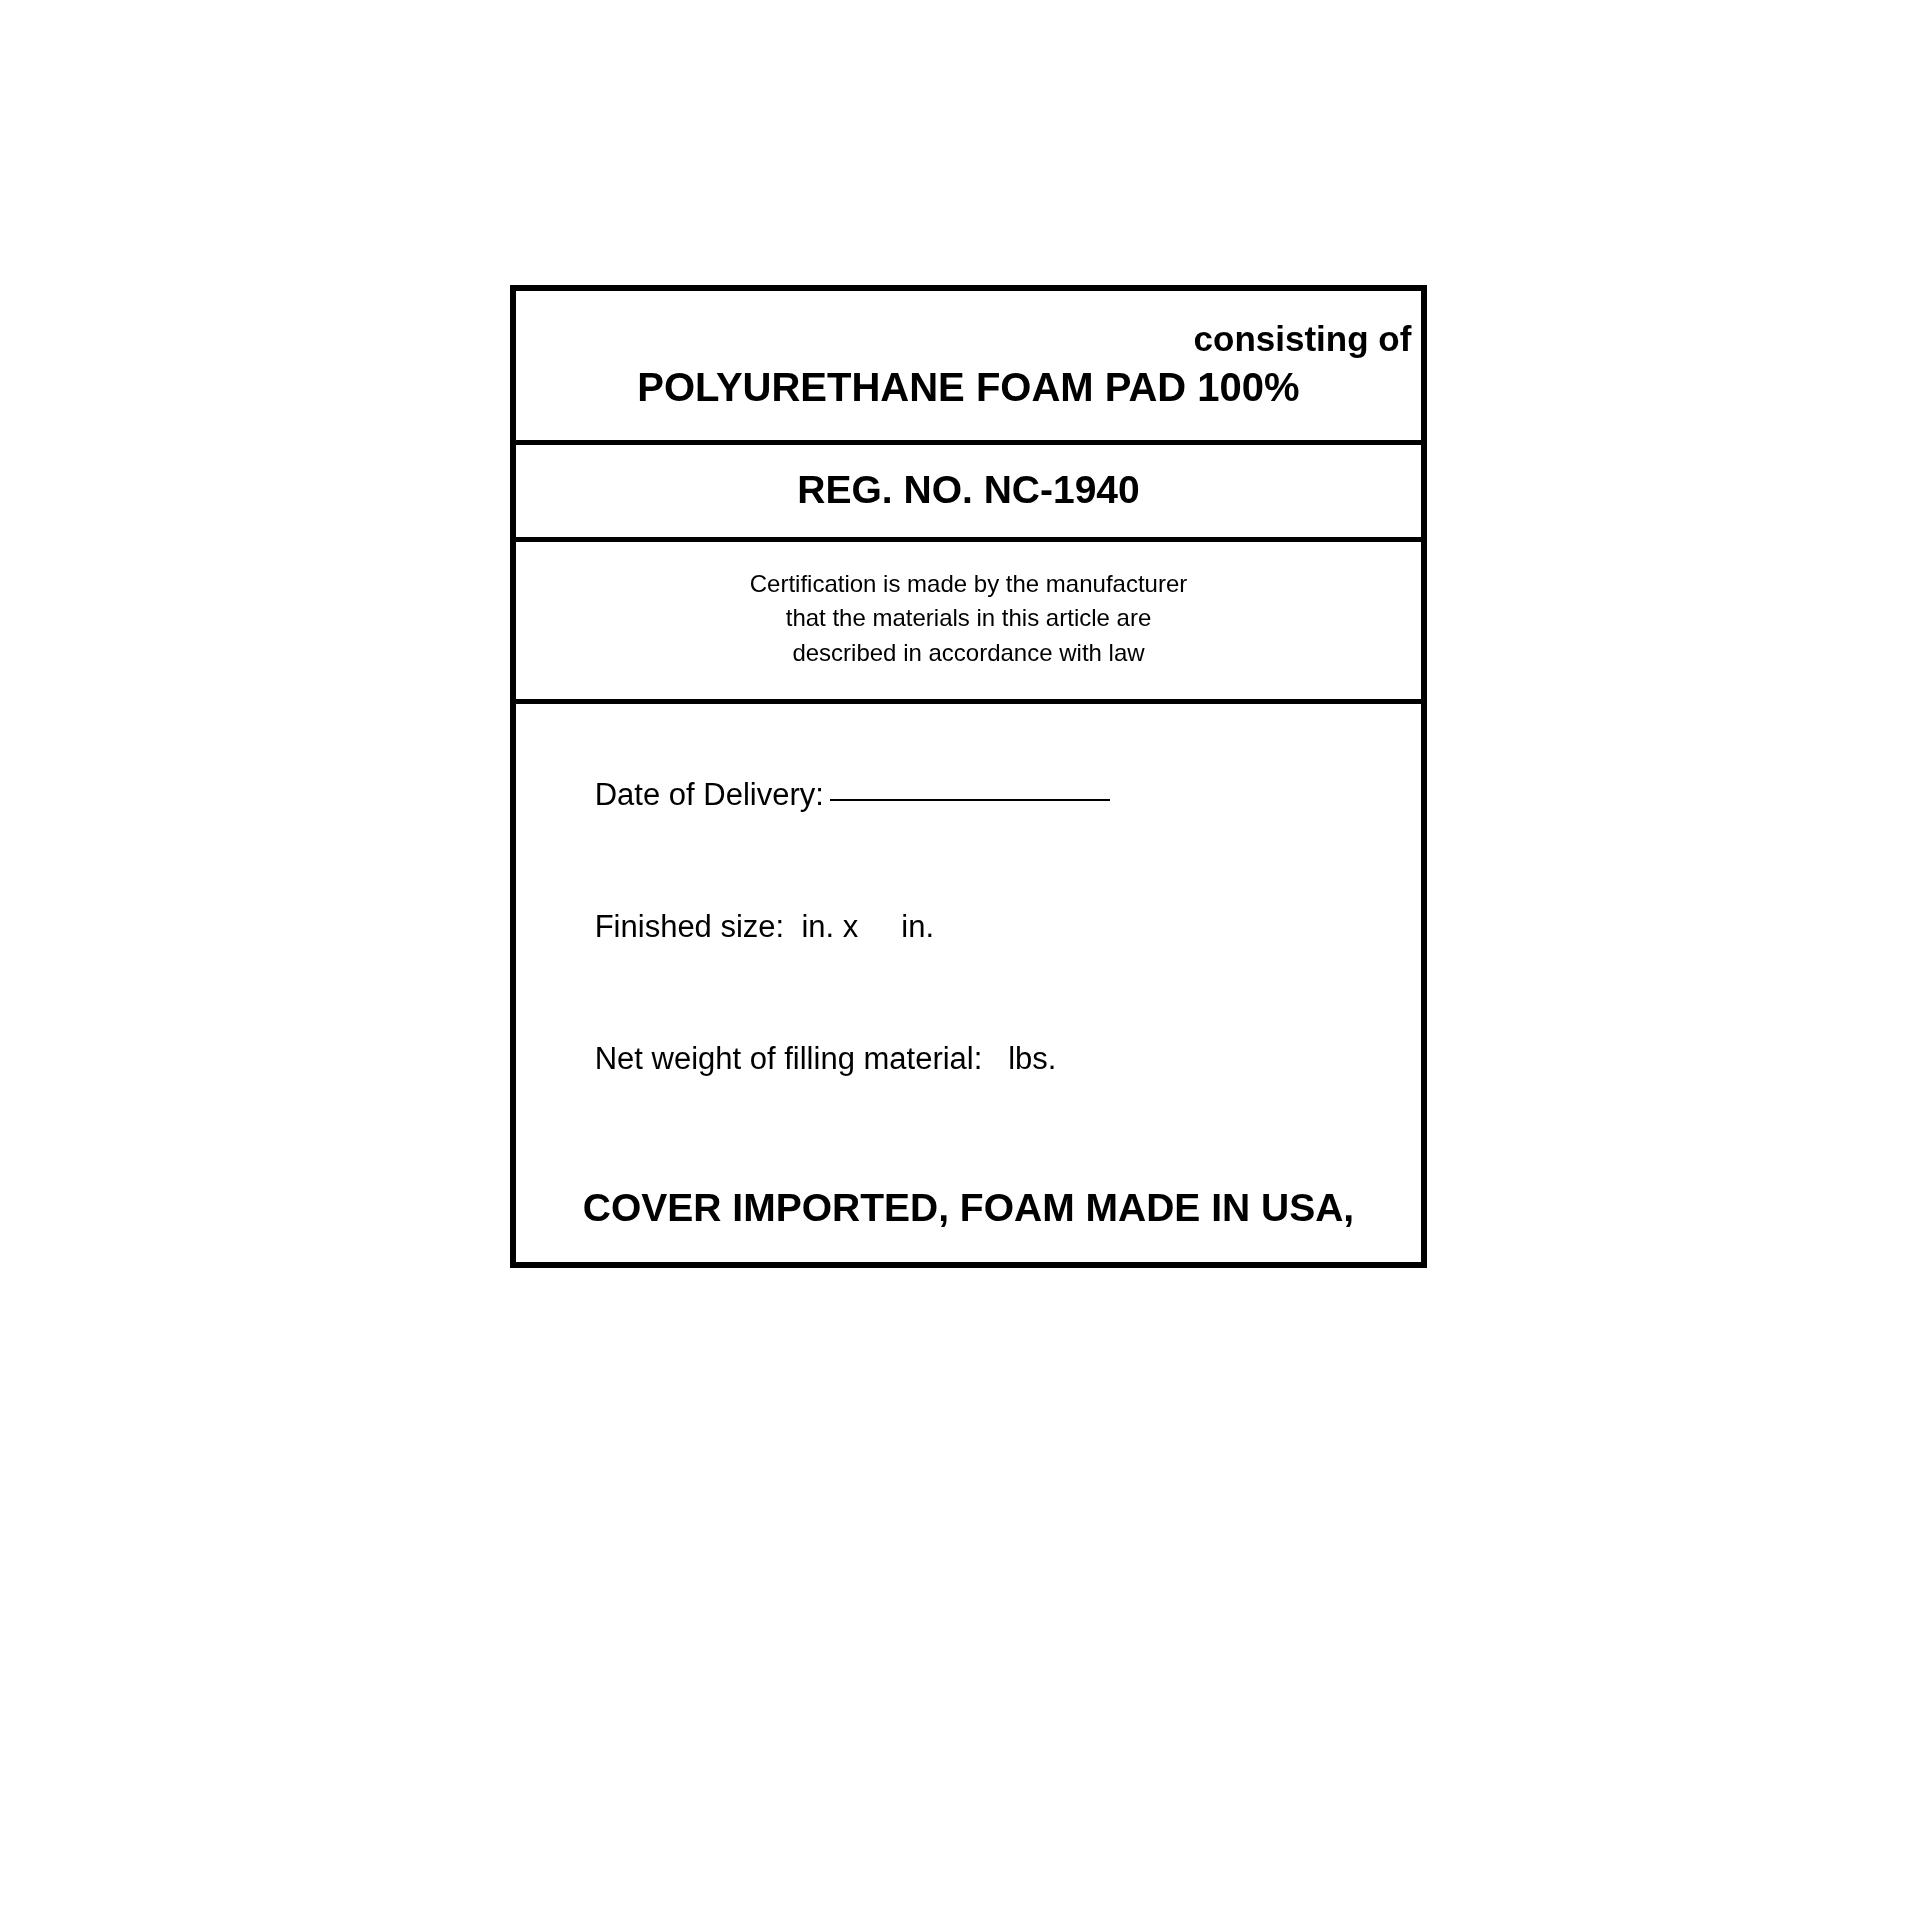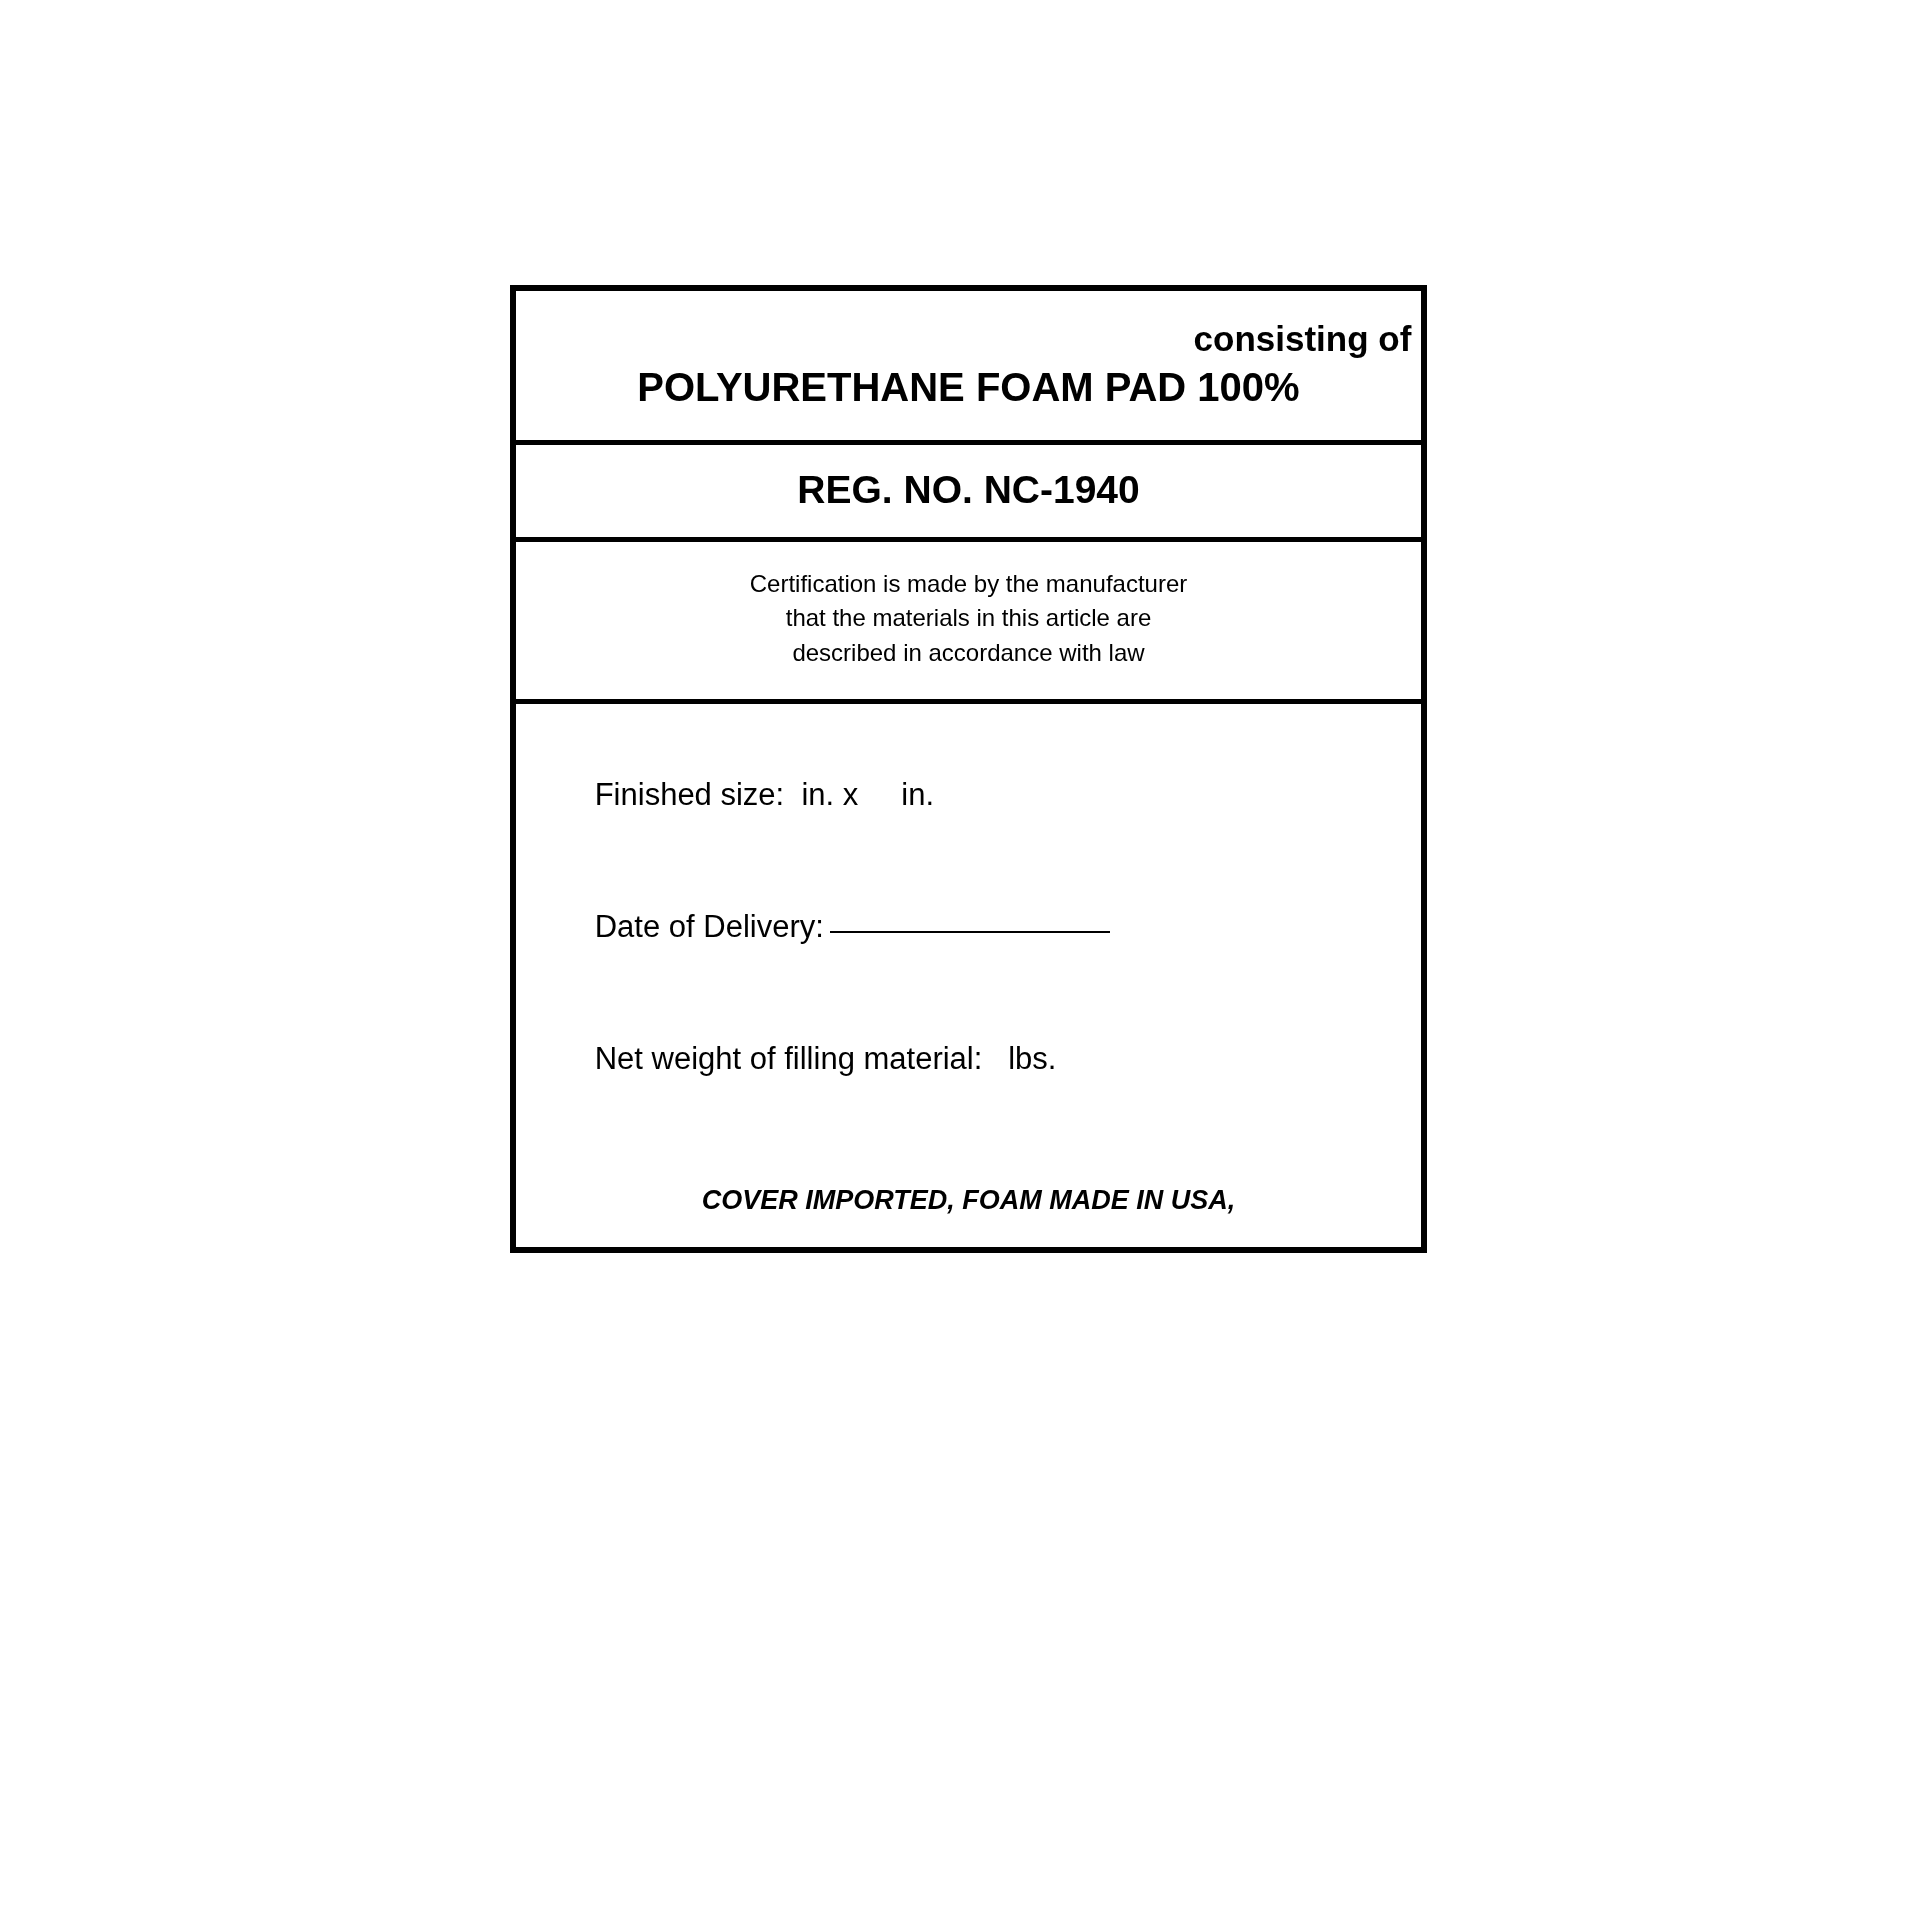--- a/index.html
+++ b/index.html
@@ -115,23 +115,22 @@
     border-bottom: 2.9px solid #000;
     vertical-align: 3.9px;
     margin-left: 5.8px;
   }
   .origin {
     margin-top: 58px;
     text-align: center;
   }
   .origin .line {
     font-weight: bold;
-    font-size: 27px;
+    font-size: 39px;
     line-height: 1.3;
-    font-style: italic;
   }
 </style>
 </head>
 <body>
 
 <div class="tag">
 
 
   <div class="section material">
     <div class="l2">consisting of</div>
@@ -144,24 +143,24 @@
 
   <div class="section cert">
     <div class="line">Certification is made by the manufacturer</div>
     <div class="line">that the materials in this article are</div>
     <div class="line">described in accordance with law</div>
   </div>
 
 
   <div class="section details">
     <div class="field">
-      <span>Finished size:</span><span>  in. x     in.</span>
+      <span>Date of Delivery:</span><span class="blank-rule"></span>
     </div>
     <div class="field">
-      <span>Date of Delivery:</span><span class="blank-rule"></span>
+      <span>Finished size:</span><span>  in. x     in.</span>
     </div>
     <div class="field">
       <span>Net weight of filling material:</span><span>   lbs.</span>
     </div>
 
     <div class="origin">
       <div class="line">COVER IMPORTED, FOAM MADE IN USA,</div>
     </div>
   </div>
 

